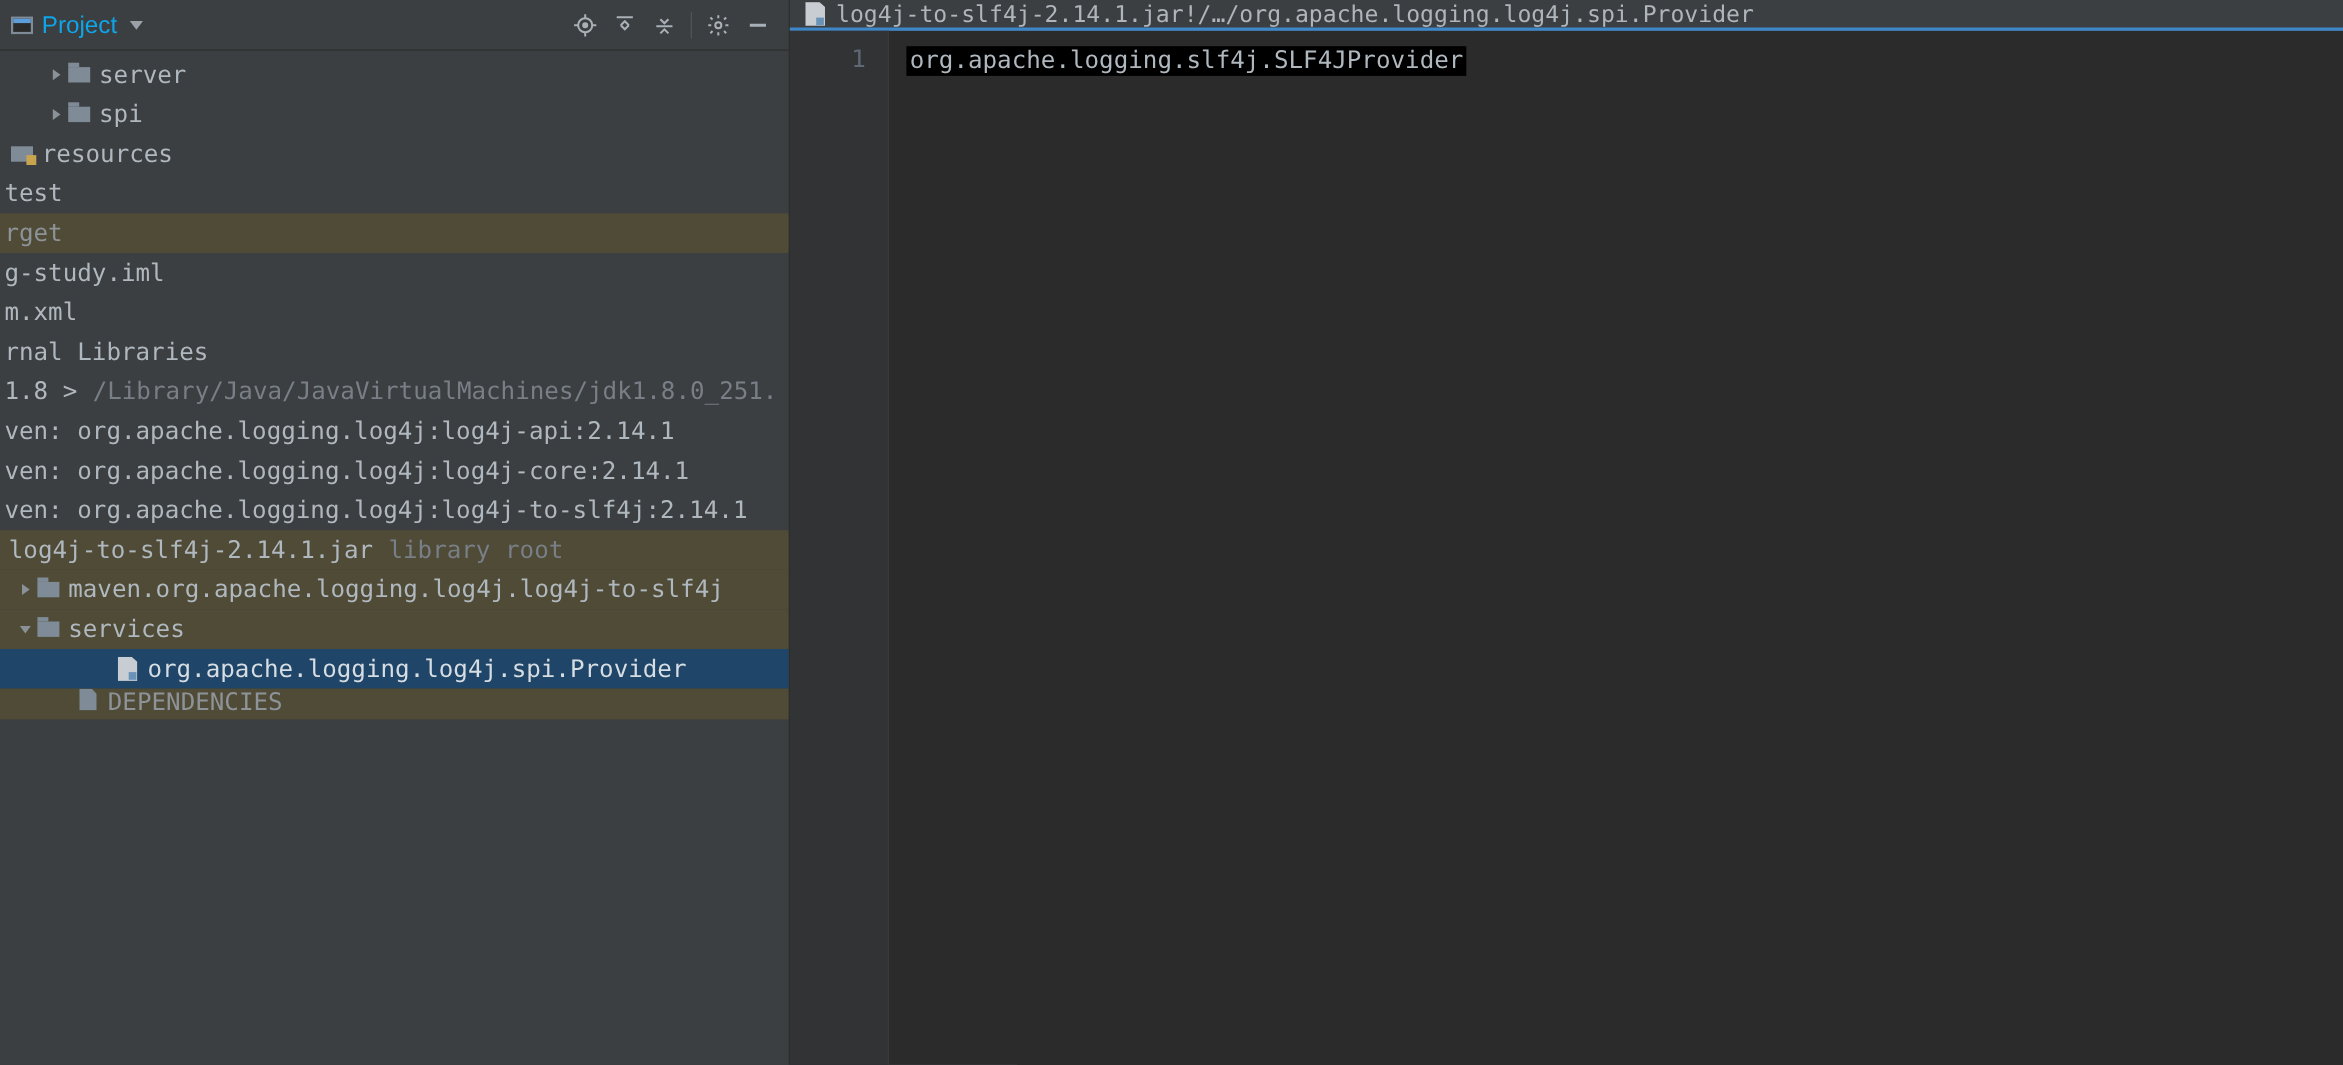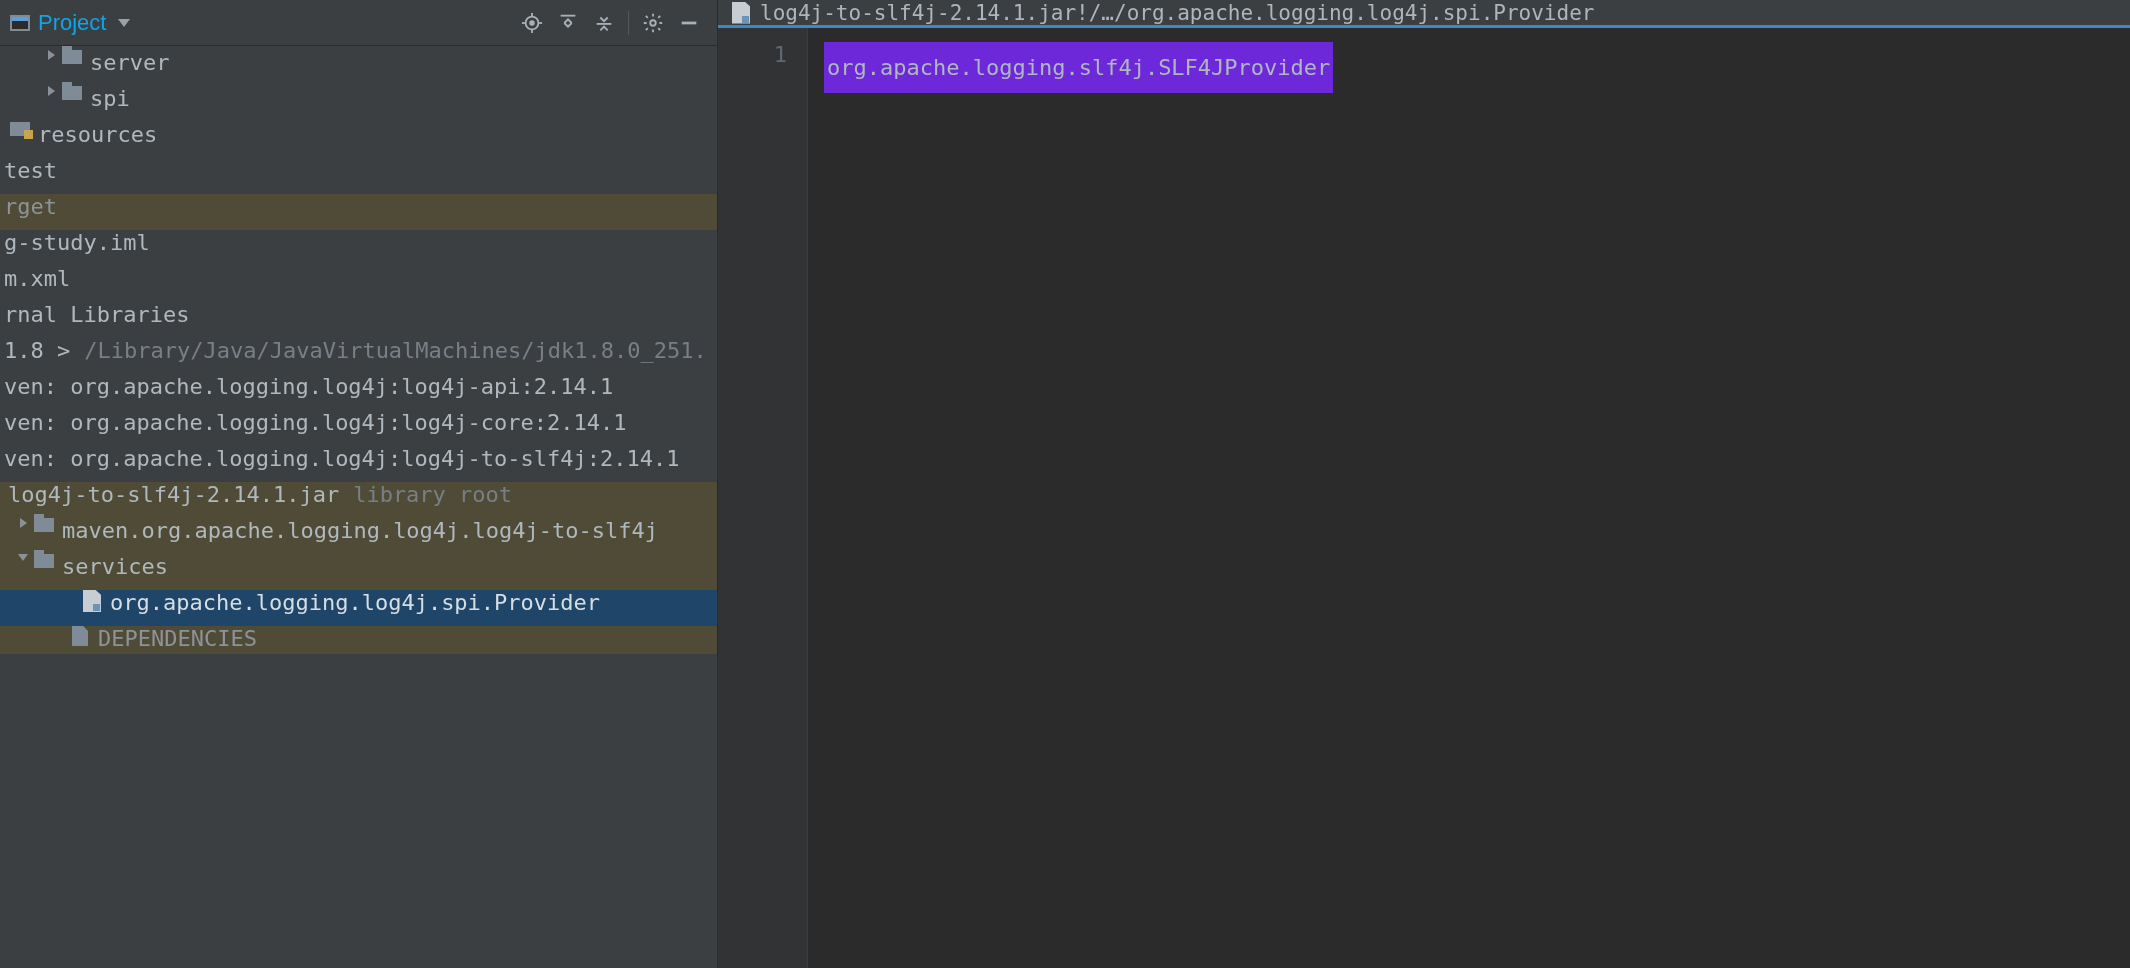--- a/index.html
+++ b/index.html
@@ -12,21 +12,21 @@
   .sidebar-title { display:flex; align-items:center; gap:8px; color:#0ea5e9; font-family:"Segoe UI","Helvetica Neue",sans-serif; font-size:22px; }
   .window-icon { width:20px; height:16px; border:2px solid #7f8b97; background:#2b2b2b; display:inline-block; position:relative; }
   .window-icon::before { content:""; position:absolute; top:0; left:0; right:0; height:4px; background:#5c9edb; }
   .chev { width:0; height:0; border-left:6px solid transparent; border-right:6px solid transparent; border-top:8px solid #9aa1a8; display:inline-block; margin-left:4px; }
   .spacer { flex:1; }
   .toolbtn { width:36px; height:36px; display:flex; align-items:center; justify-content:center; color:#a9b1b8; cursor:pointer; }
   .toolbtn svg { width:22px; height:22px; stroke:#a9b1b8; fill:none; stroke-width:2; }
   .tool-div { width:1px; height:24px; background:#555; margin:0 6px; }
 
   .tree { flex:1; overflow:hidden; padding-top:4px; padding-bottom:4px; }
-  .row { display:flex; height:36px; white-space:nowrap; cursor:pointer; }
+  .row { display:flex; align-items:center; height:36px; white-space:nowrap; cursor:pointer; }
   .row .arrow { width:18px; display:inline-flex; justify-content:center; }
   .arrow-right { width:0; height:0; border-top:5px solid transparent; border-bottom:5px solid transparent; border-left:7px solid #8a9199; }
   .arrow-down { width:0; height:0; border-left:5px solid transparent; border-right:5px solid transparent; border-top:7px solid #8a9199; }
   .icon { width:24px; display:inline-flex; justify-content:center; margin-right:6px; }
   .folder-i { width:20px; height:14px; background:#7f8b97; display:inline-block; position:relative; }
   .folder-i::before { content:""; position:absolute; top:-4px; left:0; width:10px; height:4px; background:#7f8b97; }
   .res-i { width:20px; height:14px; background:#7f8b97; display:inline-block; position:relative; }
   .res-i::after { content:""; position:absolute; bottom:-3px; right:-3px; width:9px; height:9px; background:#c9a44f; }
   .file-i { width:16px; height:20px; background:#7f8b97; display:inline-block; clip-path:polygon(0 0,70% 0,100% 25%,100% 100%,0 100%); }
   .file-sel-i { width:18px; height:22px; background:#c7cdd3; display:inline-block; clip-path:polygon(0 0,70% 0,100% 22%,100% 100%,0 100%); position:relative; }
@@ -36,30 +36,30 @@
   .row-hi { background:#4f4b36; }
   .dim { color:#6f7880; }
   .lab2 { margin-left:14px; color:#787f87; }
   .lab-cut { color:#8d9398; }
 
   .ind-0 { padding-left:4px; }
   .ind-1 { padding-left:8px; }
   .ind-2 { padding-left:14px; }
   .ind-3 { padding-left:42px; }
   .ind-4 { padding-left:68px; }
-  .ind-5 { padding-left:80px; }
+  .ind-5 { padding-left:104px; }
 
   
   .editor { flex:1; display:flex; flex-direction:column; background:#2b2b2b; }
   .tabbar { height:28px; display:flex; align-items:center; border-bottom:3px solid #3e86c7; background:#3c3f41; padding-left:14px; gap:10px; }
   .tab-label { color:#aeb5bb; font-size:21px; white-space:nowrap; overflow:hidden; }
   .editor-body { flex:1; display:flex; }
   .gutter { width:90px; background:#313335; color:#5f6874; text-align:right; padding:14px 20px 0 0; font-size:22px; border-right:1px solid #3a3d3f; }
   .code { flex:1; padding:14px 0 0 16px; position:relative; }
-  .code-line { display:inline-block; background:#6d28d9; color:#b0b8bf; padding:13px 3px; }
+  .code-line { display:inline-block; background:#000000; color:#b0b8bf; padding:1px 3px; }
 </style>
 </head>
 <body>
 
 <div class="app">
 
   <div class="sidebar">
 
     <div class="sidebar-header">
       <div class="sidebar-title">

